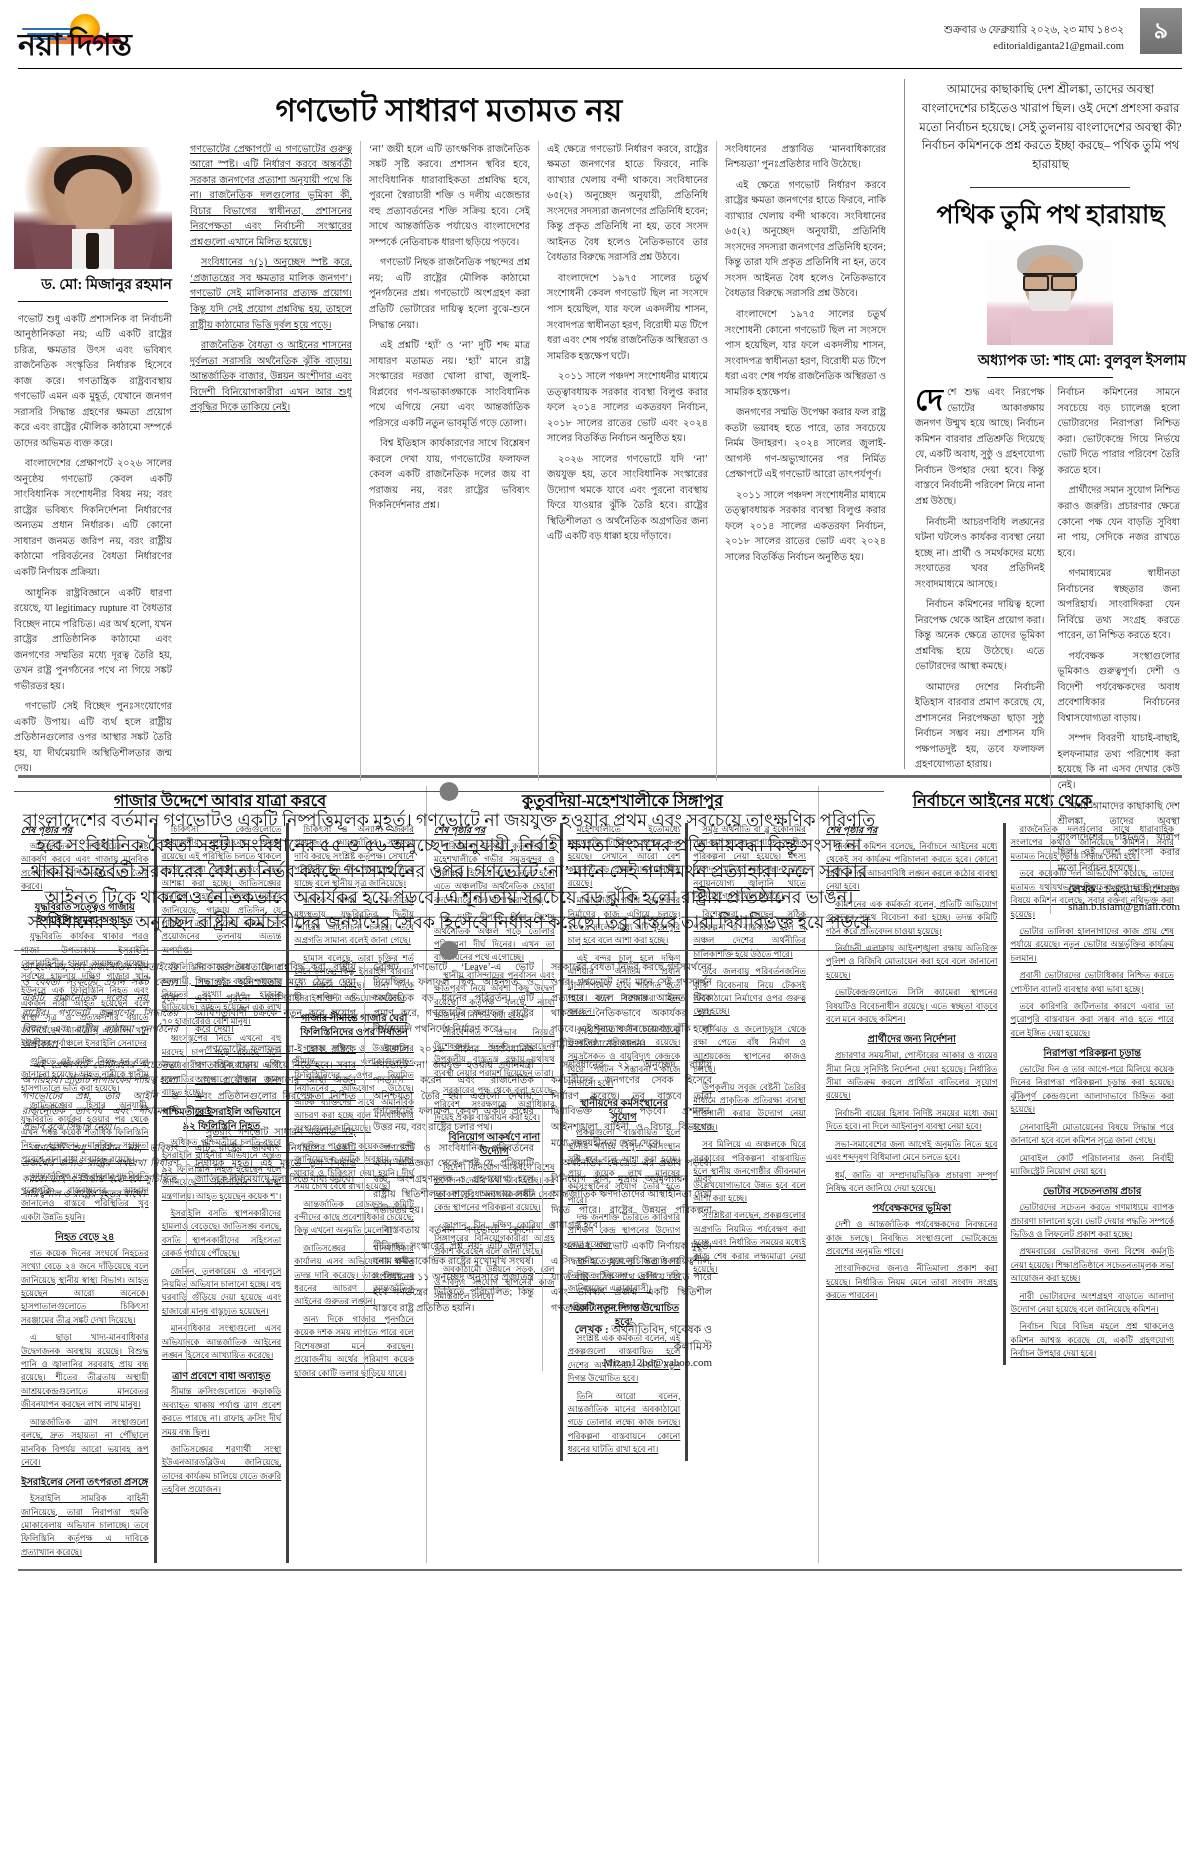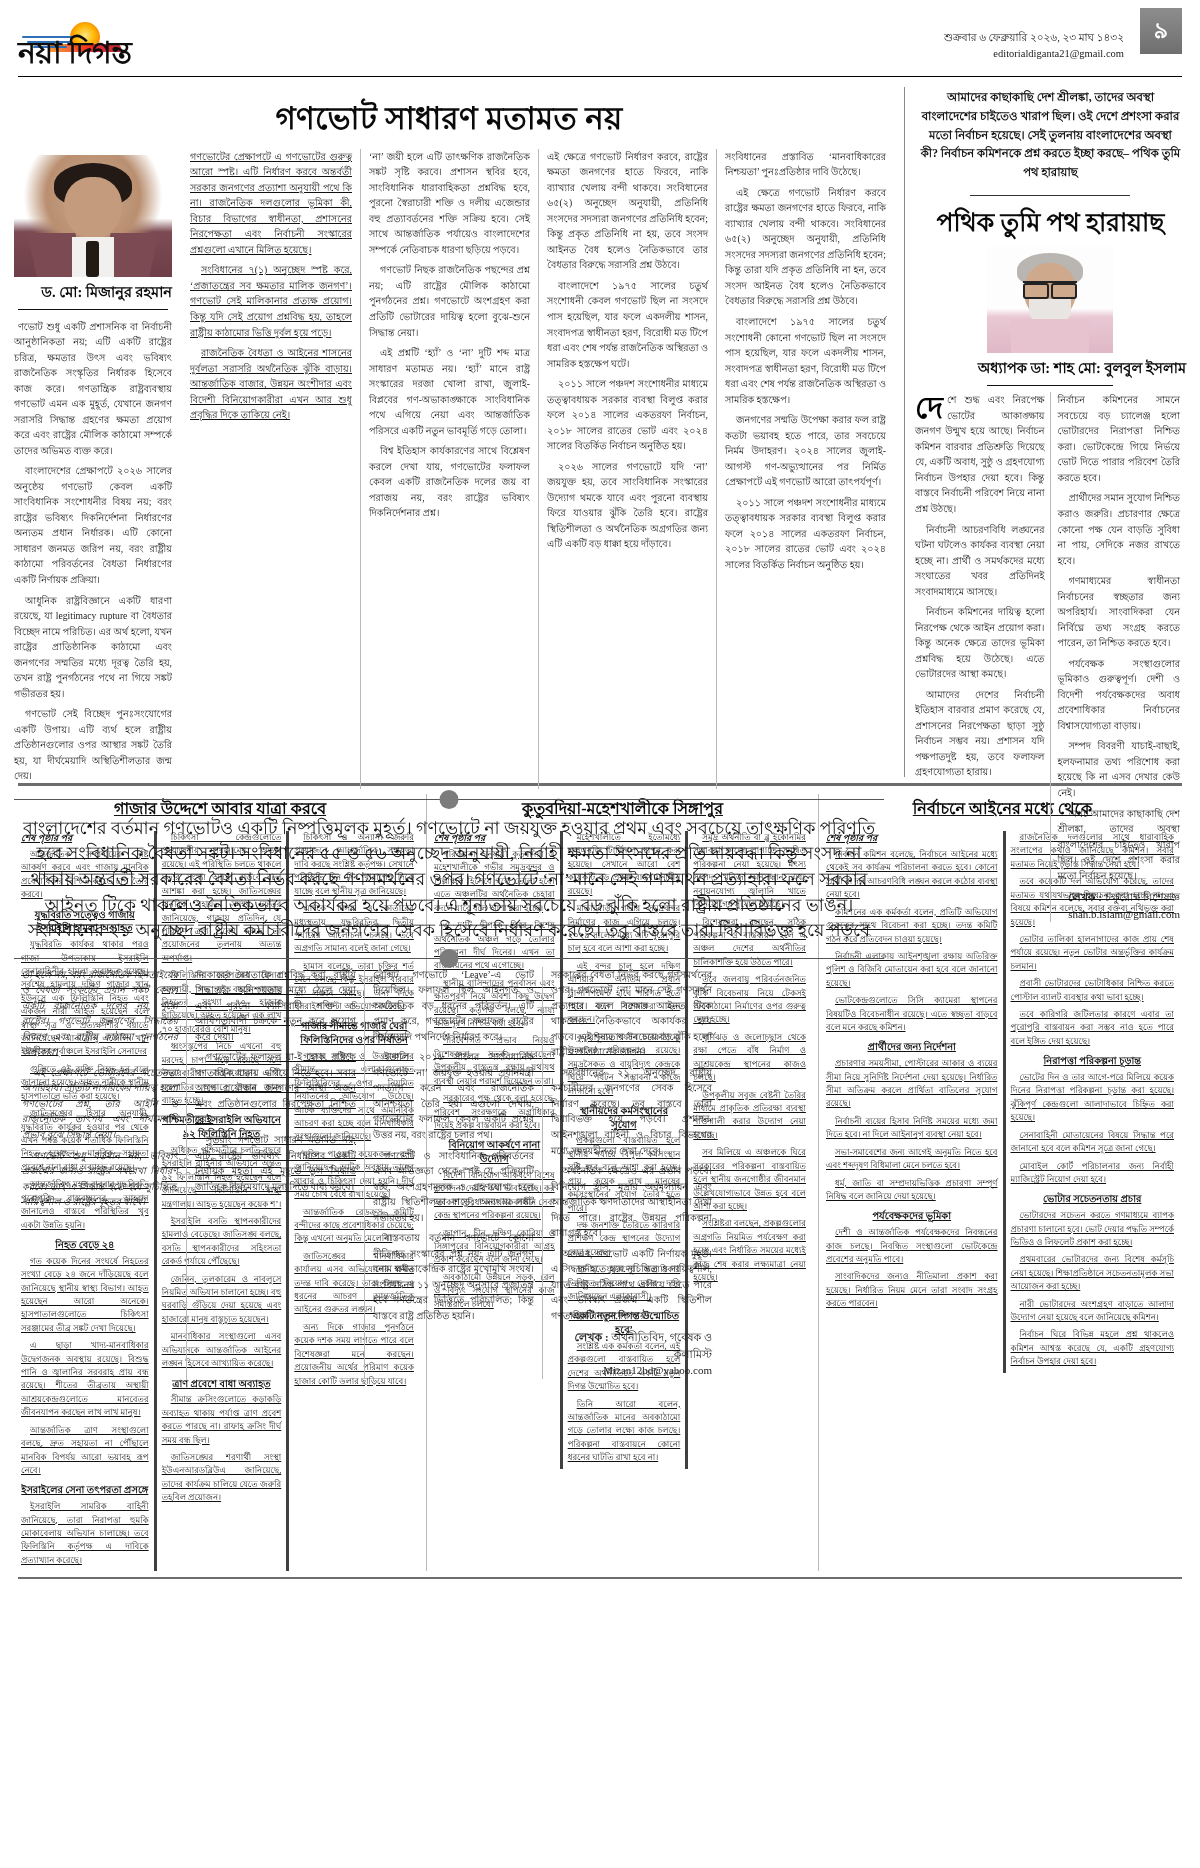--- a/index.html
+++ b/index.html
@@ -9,21 +9,21 @@
     color:#111;
     -webkit-font-smoothing:antialiased;
     position:relative;
     overflow:hidden;
   }
   .page{width:1200px;height:1868px;position:relative;box-sizing:border-box;padding:0 14px;}
 
   
   .masthead{
     display:flex;align-items:flex-start;justify-content:space-between;
-    padding:20px 4px 6px 4px;height:48px;position:relative;
+    padding:12px 4px 6px 4px;height:48px;position:relative;
   }
   .logo-wrap{display:flex;align-items:center;gap:0;position:relative;}
   .logo-mark{position:relative;width:150px;height:46px;}
   .logo-sun{
     position:absolute;left:52px;top:2px;width:30px;height:30px;border-radius:50%;
     background:radial-gradient(circle at 50% 45%, #ffe680 0%, #ffb400 45%, #f07a10 78%, #d85a06 100%);
   }
   .logo-arc{
     position:absolute;left:30px;top:12px;width:74px;height:20px;border-radius:50%/100% 100% 0 0;
     background:linear-gradient(90deg,#f7941d,#ed1c24 60%,#b11116);
@@ -130,21 +130,21 @@
   .pull-text{
     text-align:center;font-size:17.5px;line-height:1.46;font-weight:normal;color:#111;
   }
 
   .two-under{display:flex;}
   .two-under .lc{border-left:1px solid #b9b9b9;}
   .two-under .lc:first-child{border-left:none;font-style:italic;}
 
   
   .kicker{
-    font-size:11.6px;line-height:1.62;text-align:center;font-weight:bold;color:#141414;
+    font-size:11.6px;line-height:1.62;text-align:center;font-weight:normal;color:#141414;
     padding:2px 4px 0 4px;
   }
   .kicker-rule{height:1px;background:#333;width:160px;margin:12px auto 10px auto;}
   .right-title{
     text-align:center;font-size:25px;font-weight:bold;line-height:1.34;margin:4px 0 8px 0;color:#0a0a0a;
   }
   .right-cols{display:flex;margin-top:6px;}
   .rc{width:50%;box-sizing:border-box;padding:0 6px;border-left:1px solid #b9b9b9;}
   .rc:first-child{border-left:none;padding-left:0;}
 

